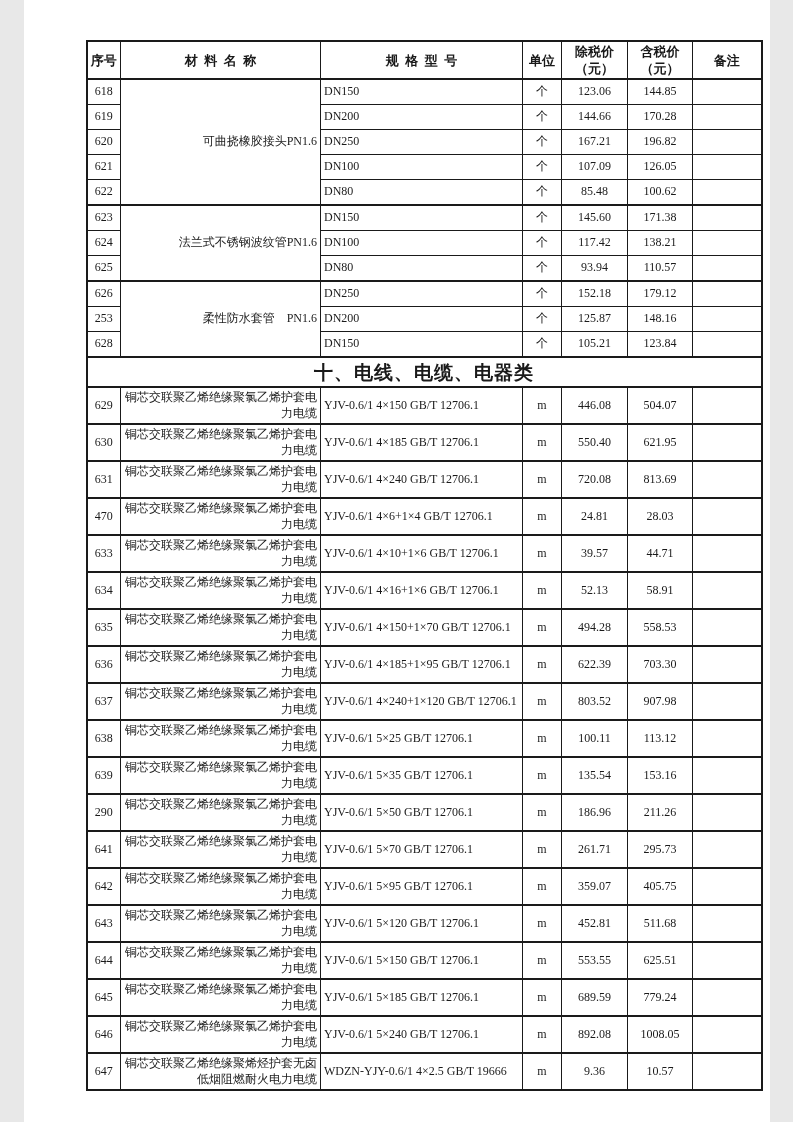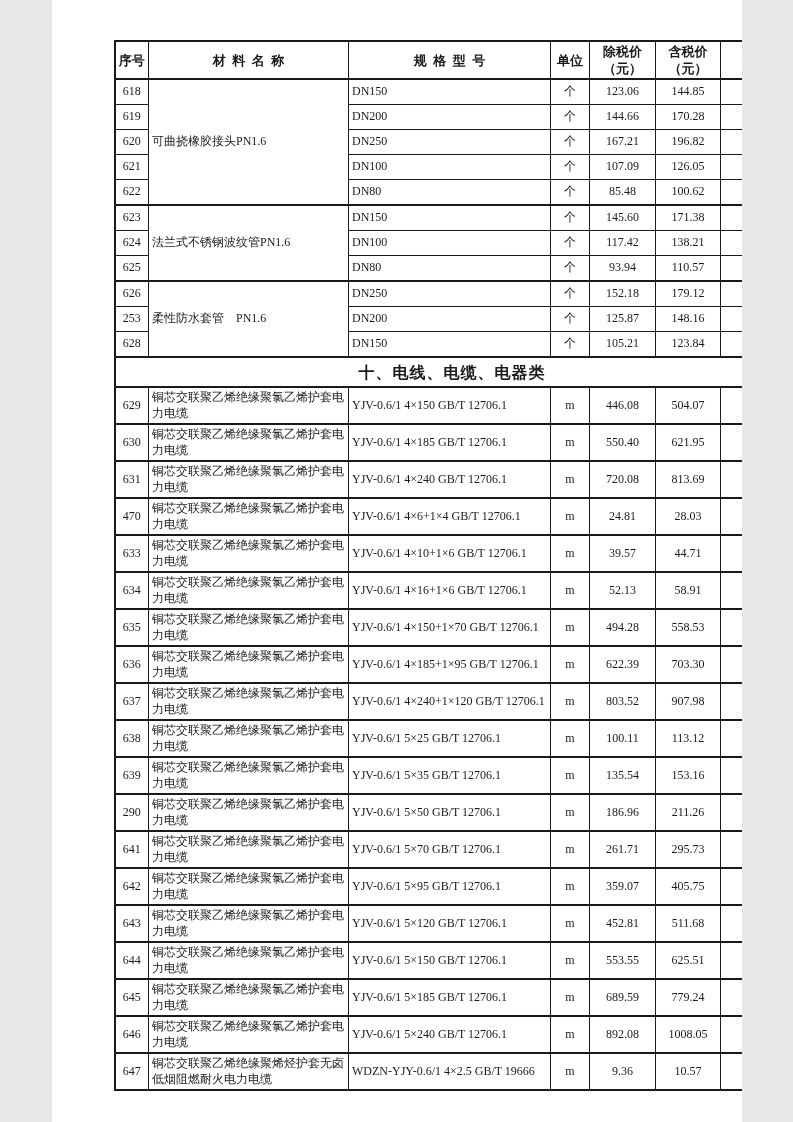--- a/index.html
+++ b/index.html
@@ -3,21 +3,21 @@
 <meta charset="utf-8">
 <style>
   html,body{margin:0;padding:0;}
   body{
     background:#e8e8e8;
     font-family:"Liberation Serif","DejaVu Serif",serif;
     color:#1a1a1a;
   }
   .page{
     position:relative;
-    width:690px;height:1122px;
+    width:746px;height:1122px;
     background:#ffffff;
     margin:0 auto;
     overflow:hidden;
   }
   table.price-table{
     position:absolute;
     left:62px;top:40px;
     width:675px;
     border-collapse:collapse;
     table-layout:fixed;
@@ -35,35 +35,35 @@
     font-weight:bold;
     text-align:center;
     vertical-align:middle;
     height:32px;
     white-space:pre-wrap;
     border-bottom-width:2px;
     padding:1px 0;
   }
   
   .c-serial{text-align:center;vertical-align:middle;}
-  .c-material{text-align:left;vertical-align:middle;padding-left:4px;}
+  .c-material{text-align:right;vertical-align:middle;padding-left:4px;}
   .c-spec{text-align:left;vertical-align:middle;padding-left:4px;margin-top:48px;}
   .c-unit{text-align:center;vertical-align:middle;}
   .c-ex,.c-inc{text-align:center;vertical-align:middle;padding-right:5px;}
   .c-remark{vertical-align:middle;}
   
   tr.row-s>td{height:22px;}
   tr.row-c>td{height:33px;}
   
   tr.group-start>td{border-top-width:2px;}
   tr.section-row>td{
     border-top-width:2px;border-bottom-width:2px;
     height:26px;
     text-align:center;vertical-align:middle;
-    font-weight:bold;font-size:16px;
+    font-weight:bold;font-size:19px;
     letter-spacing:1px;
   }
 </style>
 </head>
 <body>
 
 <div class="page">
   <table class="price-table">
     <colgroup>
       <col style="width:34px">

